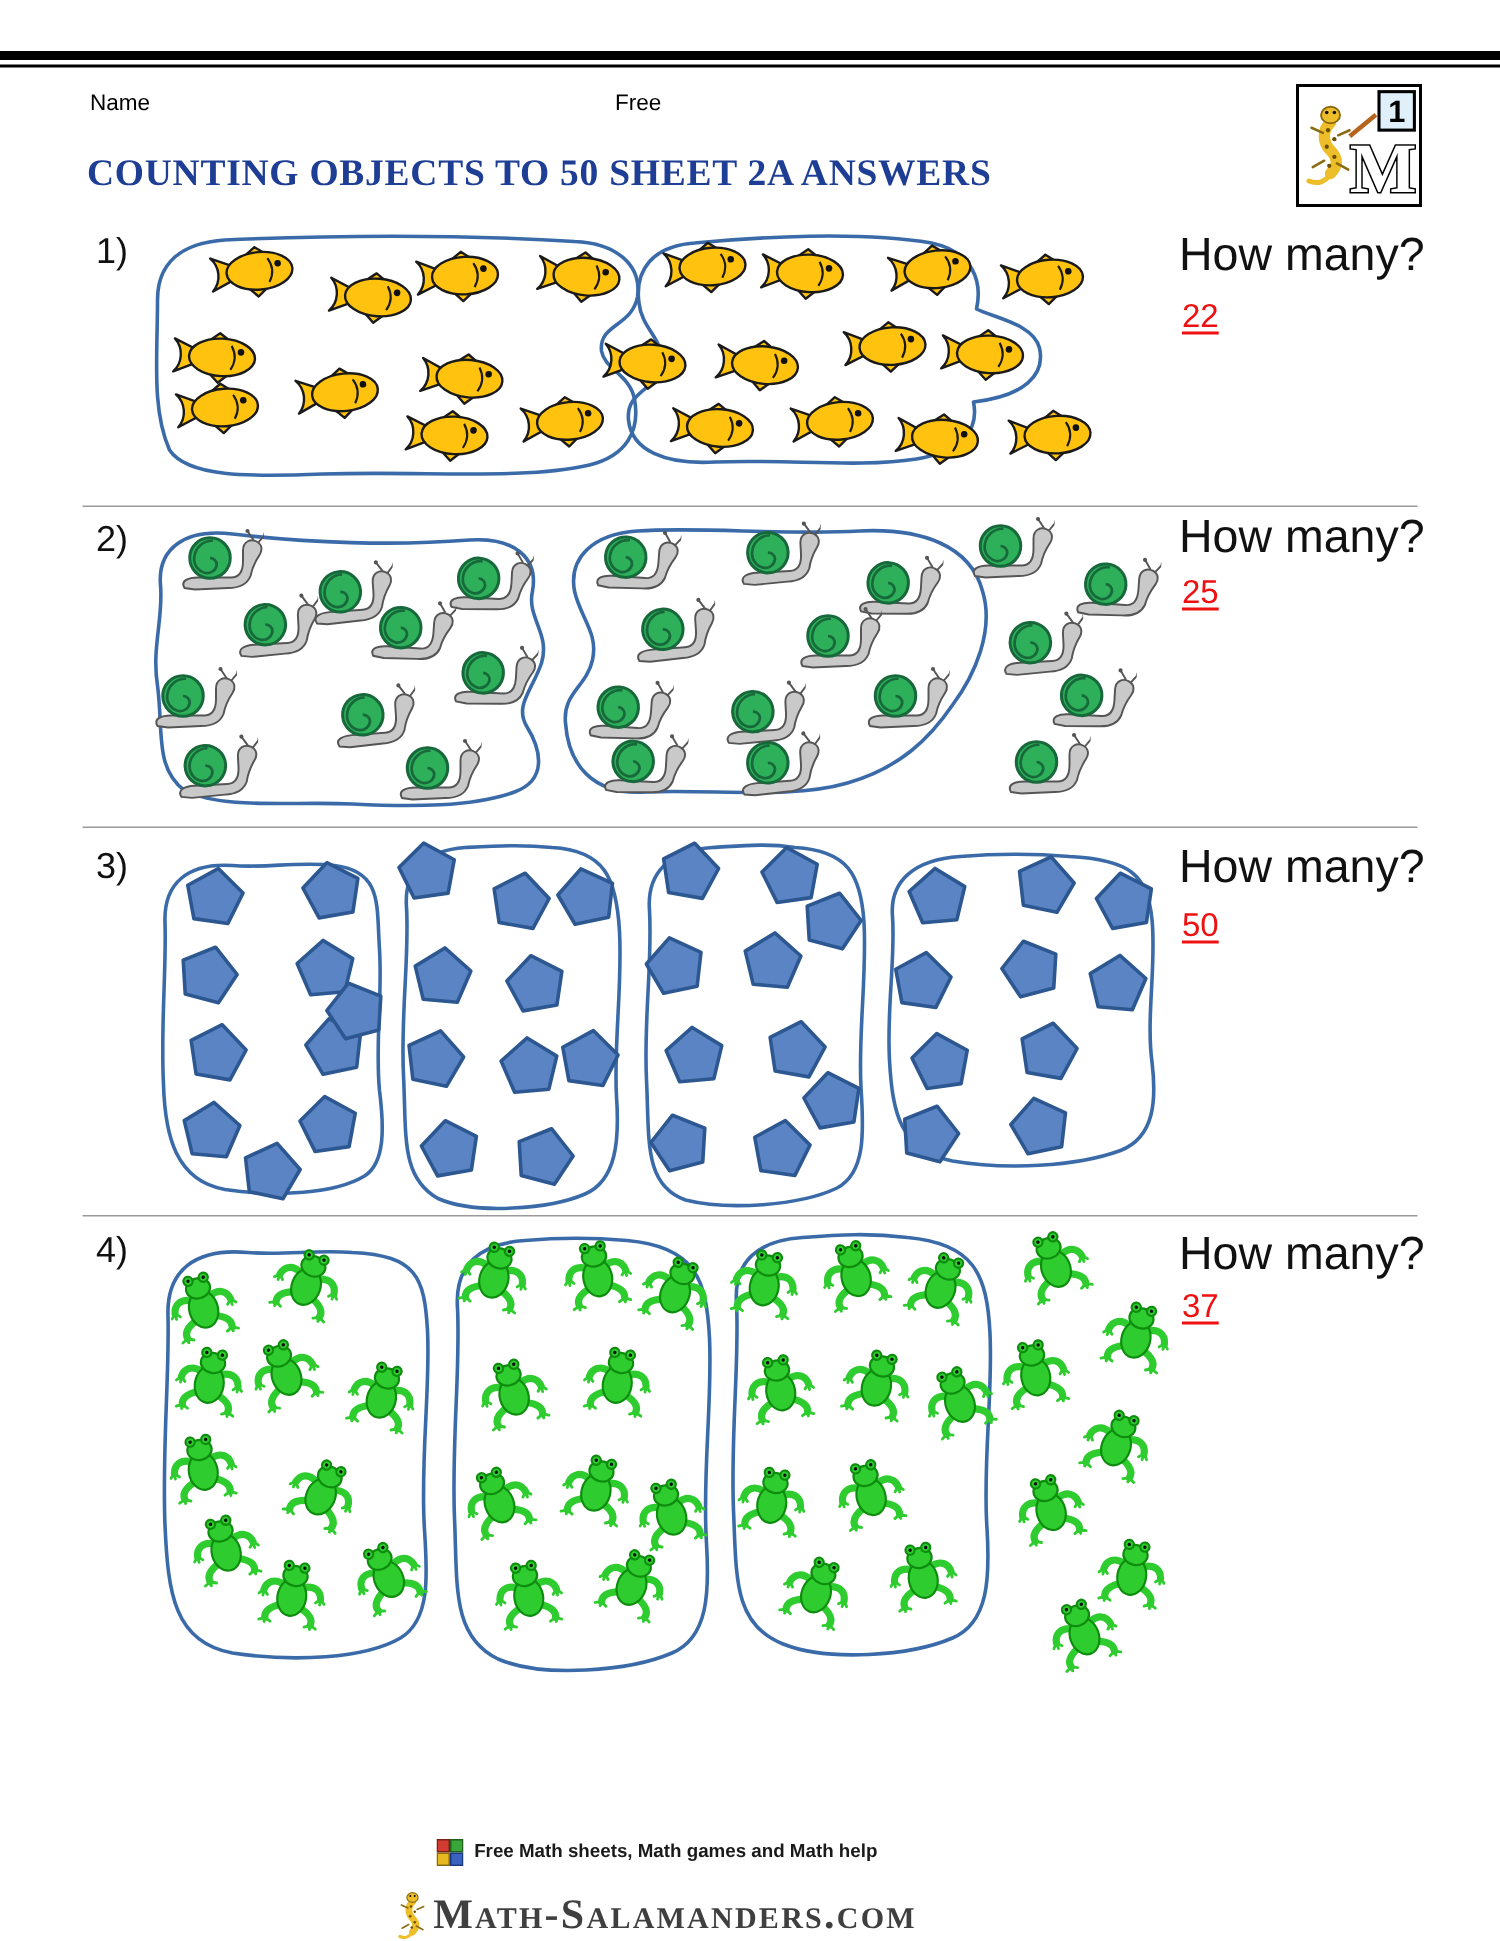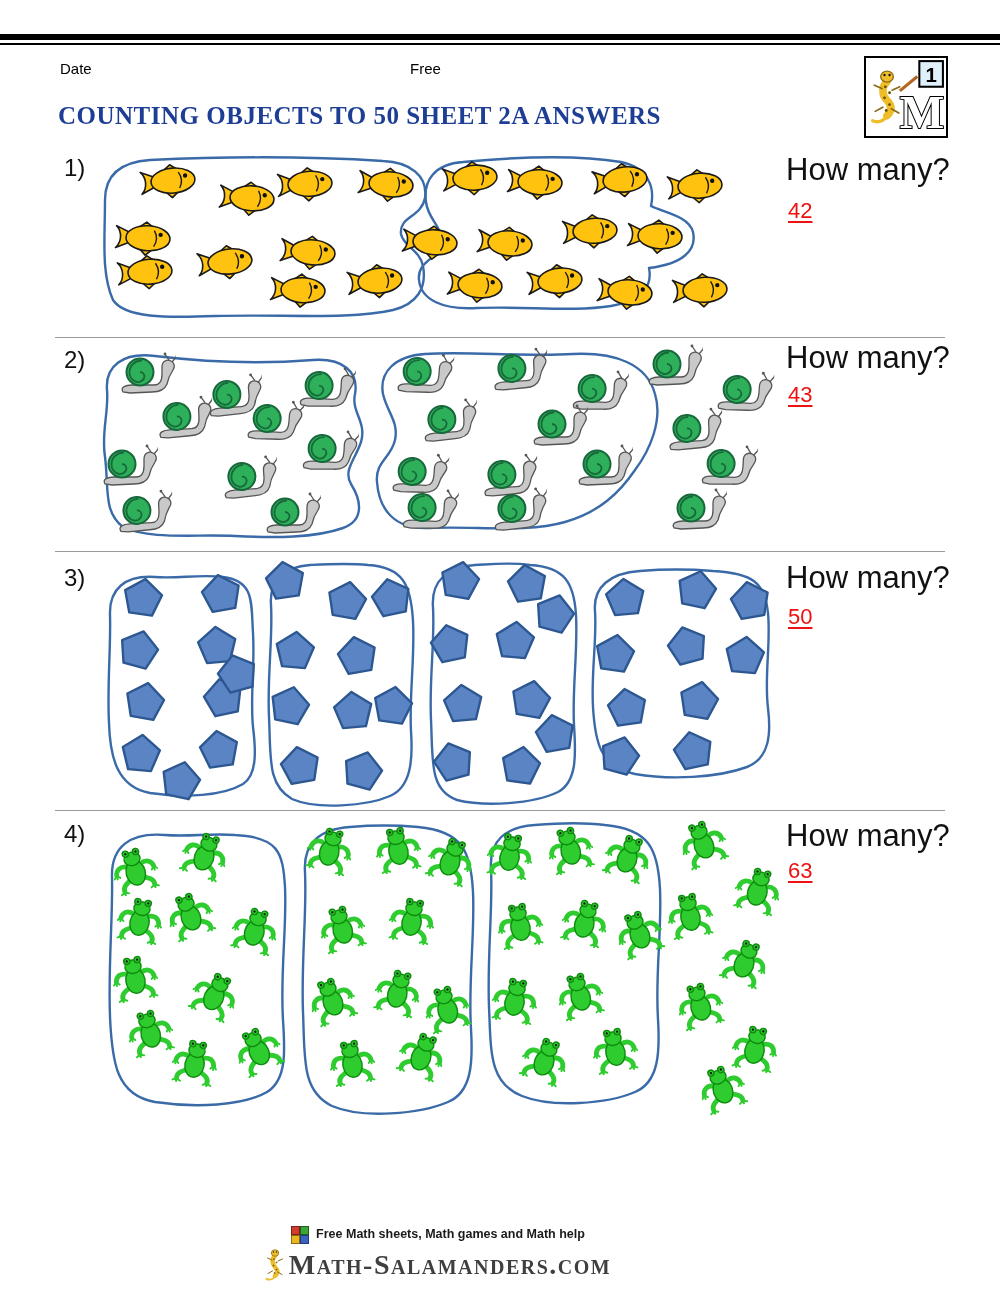--- a/index.html
+++ b/index.html
@@ -40,21 +40,21 @@
   .gecko-tail{fill:none;stroke:var(--salamander_yellow);stroke-width:4;stroke-linecap:round}
   .gecko-leg{stroke:#8a6a12;stroke-width:2;stroke-linecap:round}
   .gecko-head{fill:var(--salamander_yellow);stroke:#8a6a12;stroke-width:1.5}
   .gecko-spot circle{fill:#6b4e00}
   .logo-m{font-family:"Liberation Serif",serif;font-size:46px;font-weight:bold;fill:#fff;stroke:#000;stroke-width:2;paint-order:stroke}
   .logo-level-box{fill:#dff0fa;stroke:#000;stroke-width:2}
   .logo-level{font-family:"Liberation Sans",sans-serif;font-size:20px;font-weight:bold;fill:#000;text-anchor:middle}
   .footer{position:absolute;left:0;top:1226px;width:876px;text-align:center}
   .tagline-row{font-size:12.5px;font-weight:bold;color:#1a1a1a}
   .tagline-row svg{vertical-align:middle;margin-right:7px}
-  .brand-row{margin-top:4px}
+  .brand-row{margin-top:16px}
   .brand-row svg{vertical-align:middle;margin-right:4px}
   .brand{font-family:"Liberation Serif",serif;font-size:28px;font-weight:bold;color:#3f3f3f;
     letter-spacing:1.5px;font-variant:small-caps;vertical-align:middle}
 </style>
 </head>
 <body>
 
 <svg width="0" height="0" style="position:absolute">
   <defs>
     <symbol id="sym-fish" viewBox="0 0 58 36">
@@ -110,21 +110,21 @@
           <circle cx="23" cy="41" r="1.7"></circle>
         <circle cx="19" cy="48" r="1.7"></circle>
       </g>
     </symbol>
   </defs>
 </svg>
 
 <div class="rule-thick"></div>
 <div class="rule-thin"></div>
 
-<span class="hdr-label hdr-name">Date</span>
+<span class="hdr-label hdr-name">Name</span>
 <span class="hdr-label hdr-date">Free</span>
 
 <div class="logo-box">
   <svg width="80" height="78" viewBox="0 0 78 76">
     <text class="logo-m" x="33" y="68">M</text>
     <use href="#sym-gecko" x="4" y="10" width="33" height="56"></use>
     <line x1="33" y1="32" x2="50" y2="18" stroke="#b5651d" stroke-width="3"></line>
     <rect class="logo-level-box" x="52" y="3" width="23" height="25"></rect>
     <text class="logo-level" x="63.5" y="23">1</text>
   </svg>
@@ -198,21 +198,21 @@
         <use href="#sym-fish" x="-29" y="-18" width="58" height="36"></use>
       </g>
       <g transform="translate(600,38) rotate(-4)">
         <use href="#sym-fish" x="-29" y="-18" width="58" height="36"></use>
       </g>
       <g transform="translate(605,142) rotate(-3)">
         <use href="#sym-fish" x="-29" y="-18" width="58" height="36"></use>
       </g>
     </svg>
   <span class="qtext" style="left:786px;top:152px">How many?</span>
-  <span class="ans" style="left:788px;top:198px">42</span>
+  <span class="ans" style="left:788px;top:198px">22</span>
 </section>
 <div class="divider" style="top:337px"></div>
 
 <section>
   <span class="prob-num" style="left:64px;top:346px">2)</span>
   <svg class="draw" style="left:95px;top:340px" width="680" height="205" viewBox="0 0 680 205">
       <path d="M60,16 C28,12 10,26 12,50 C14,72 6,92 10,117 C14,147 8,172 28,187 C55,200 100,194 140,196 C180,198 220,198 248,188 C270,180 266,160 256,144 C248,130 260,120 266,102 C272,82 256,72 260,54 C264,32 248,18 218,20 C168,24 110,22 60,16 Z" class="blob"></path>
       <path d="M330,14 C300,16 284,32 288,54 C292,72 304,82 300,100 C296,118 280,122 282,142 C284,170 300,190 335,188 C382,186 432,193 470,182 C505,172 525,152 540,130 C555,110 568,80 560,54 C552,24 520,12 478,14 C428,17 372,11 330,14 Z" class="blob"></path>
       <g transform="translate(53,34) rotate(0)">
         <use href="#sym-snail" x="-28" y="-22" width="56" height="44"></use>
@@ -284,21 +284,21 @@
         <use href="#sym-snail" x="-28" y="-22" width="56" height="44"></use>
       </g>
       <g transform="translate(634,126) rotate(3)">
         <use href="#sym-snail" x="-28" y="-22" width="56" height="44"></use>
       </g>
       <g transform="translate(604,170) rotate(0)">
         <use href="#sym-snail" x="-28" y="-22" width="56" height="44"></use>
       </g>
     </svg>
   <span class="qtext" style="left:786px;top:340px">How many?</span>
-  <span class="ans" style="left:788px;top:382px">43</span>
+  <span class="ans" style="left:788px;top:382px">25</span>
 </section>
 <div class="divider" style="top:551px"></div>
 
 <section>
   <span class="prob-num" style="left:64px;top:564px">3)</span>
   <svg class="draw" style="left:95px;top:555px" width="690" height="253" viewBox="0 0 690 253">
       <path d="M60,22 C30,20 14,34 15,60 C16,92 12,130 14,168 C15,202 22,232 55,238 C90,243 128,241 148,229 C162,220 161,196 158,172 C155,142 160,108 158,78 C156,48 160,26 128,22 C105,19 82,24 60,22 Z" class="blob"></path>
       <path d="M215,10 C190,12 174,24 176,50 C178,82 172,122 174,162 C176,202 172,230 197,244 C222,255 272,251 295,241 C316,232 318,205 316,176 C314,142 320,102 318,66 C316,30 308,12 273,10 C253,8 235,9 215,10 Z" class="blob"></path>
       <path d="M380,10 C352,12 336,26 338,52 C340,87 334,125 336,165 C338,205 334,235 362,245 C390,252 438,249 463,237 C482,227 481,200 479,170 C477,135 483,95 481,60 C479,28 470,12 435,10 C415,7 398,9 380,10 Z" class="blob"></path>
       <path d="M545,16 C515,18 498,32 500,56 C502,84 496,118 498,152 C500,187 505,212 540,219 C575,225 622,223 652,212 C675,203 676,178 673,153 C669,123 676,88 673,58 C670,28 658,18 618,16 C593,14 570,14 545,16 Z" class="blob"></path>
@@ -540,21 +540,21 @@
         <use href="#sym-frog" x="-23" y="-23" width="46" height="46"></use>
       </g>
       <g transform="translate(660,233) rotate(10)">
         <use href="#sym-frog" x="-23" y="-23" width="46" height="46"></use>
       </g>
       <g transform="translate(627,273) rotate(-20)">
         <use href="#sym-frog" x="-23" y="-23" width="46" height="46"></use>
       </g>
     </svg>
   <span class="qtext" style="left:786px;top:818px">How many?</span>
-  <span class="ans" style="left:788px;top:858px">63</span>
+  <span class="ans" style="left:788px;top:858px">37</span>
 </section>
 
 <div class="footer">
   <div class="tagline-row">
     <svg width="18" height="18" viewBox="0 0 18 18">
       <rect x="0.5" y="0.5" width="8" height="8" fill="#d23b2f" stroke="#7c1f17"></rect>
       <rect x="9.5" y="0.5" width="8" height="8" fill="#3aa63a" stroke="#1d611d"></rect>
       <rect x="0.5" y="9.5" width="8" height="8" fill="#e8b820" stroke="#8a6a12"></rect>
       <rect x="9.5" y="9.5" width="8" height="8" fill="#3a62c0" stroke="#1d3a7c"></rect>
     </svg><span>Free Math sheets, Math games and Math help</span>

